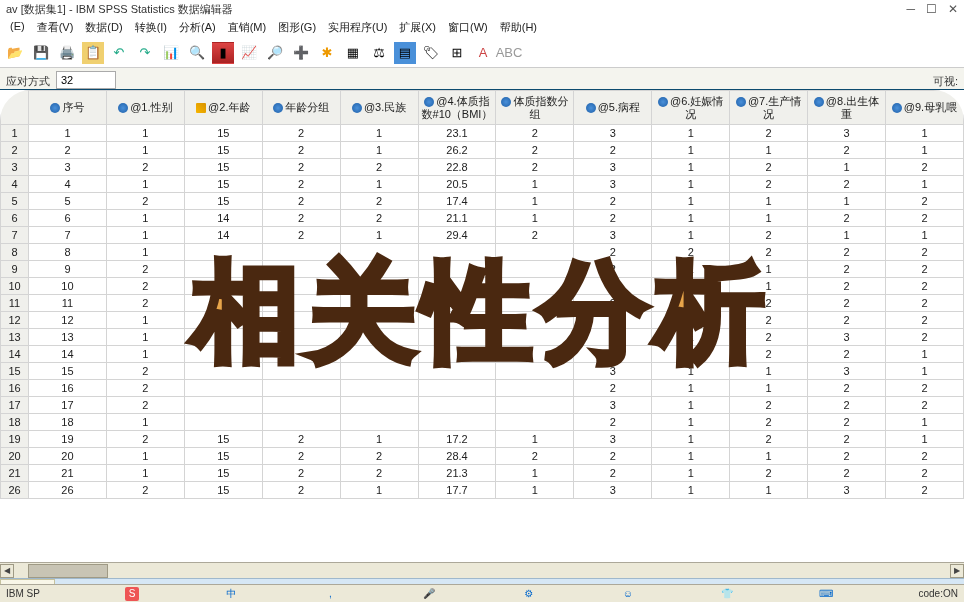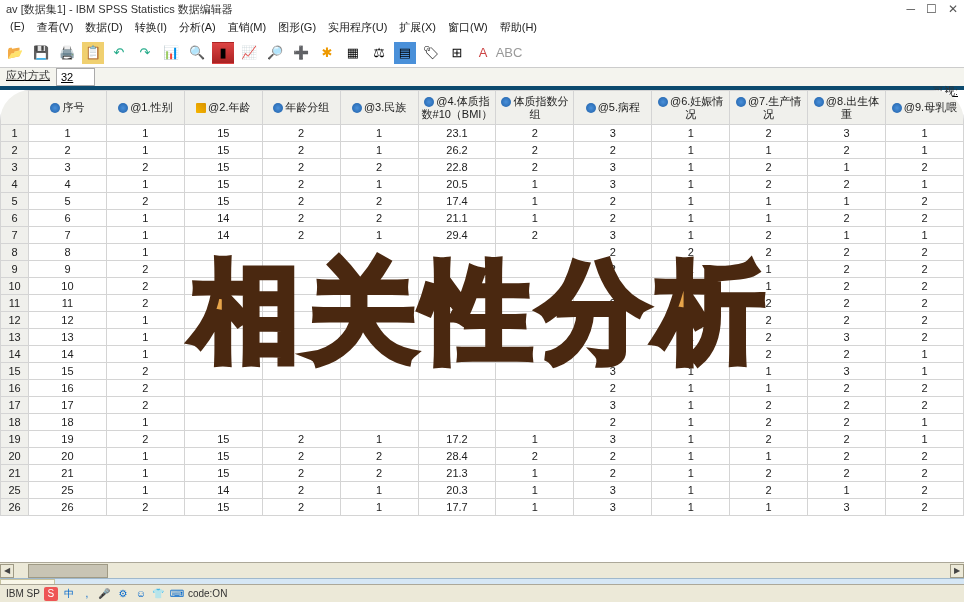--- a/index.html
+++ b/index.html
@@ -3,40 +3,40 @@
 <meta charset="utf-8">
 <style>
 * { margin: 0; padding: 0; box-sizing: border-box; }
 body { font-family: "Microsoft YaHei", SimSun, sans-serif; font-size: 11px; background: #fff; overflow: hidden; width: 964px; height: 602px; position: relative; }
 .title-bar { height: 18px; padding: 2px 6px; font-size: 11px; color: #333; background: #fff; display: flex; justify-content: space-between; align-items: center; }
 .title-bar .controls span { margin-left: 8px; font-size: 12px; color: #555; cursor: pointer; }
 .menu-bar { height: 20px; display: flex; padding: 0 4px; background: #fff; }
 .menu-bar .item { padding: 2px 6px; font-size: 11px; color: #222; cursor: pointer; }
 .toolbar { height: 30px; display: flex; gap: 4px; padding: 2px 4px; align-items: center; background: #fff; border-bottom: 1px solid #ccc; }
 .toolbar .ticon { width: 22px; height: 22px; display: flex; align-items: center; justify-content: center; border: 1px solid transparent; cursor: pointer; font-size: 13px; }
-.cell-ref-bar { height: 22px; display: flex; align-items: flex-start; background: #f4f4ee; border-bottom: 4px solid #0c4a6e; font-size: 11px; text-decoration: underline; }
+.cell-ref-bar { height: 22px; display: flex; align-items: flex-end; background: #f4f4ee; border-bottom: 1px solid #0c4a6e; font-size: 11px; }
 .cell-ref-bar .label { padding: 0 6px; color: #333; }
-.cell-ref-bar .val { border: 1px solid #aaa; background: #fff; height: 18px; line-height: 16px; padding: 0 4px; width: 39px; }
+.cell-ref-bar .val { border: 1px solid #aaa; background: #fff; height: 18px; line-height: 16px; padding: 0 4px; width: 60px; }
 .cell-ref-bar .right { margin-left: auto; padding-right: 6px; color: #333; margin-top: 16px; }
 .grid-wrap { height: 472px; overflow: hidden; position: relative; background: #fff; border-radius: 31px; }
 table { border-collapse: collapse; width: 100%; table-layout: fixed; }
 th, td { border: 1px solid #d4d4d4; font-size: 11px; height: 17px; text-align: center; color: #222; overflow: hidden; white-space: nowrap; }
 th { background: #f0f0ec; font-weight: normal; padding: 2px 2px; }
 th.header-tall { height: 34px; line-height: 13px; white-space: normal; }
 .rownum { background: #f0f0ec; width: 28px; }
 .var-icon { display: inline-block; width: 10px; height: 10px; border-radius: 50%; margin-right: 2px; vertical-align: middle; }
 .var-icon.nom { background: radial-gradient(circle,#4a90d9,#1e5fa8); }
 .var-icon.scale { background: linear-gradient(45deg,#f7b500,#d99300); border-radius: 1px; }
 .scrollbar-h { height: 16px; background: #ece9d8; border-top: 1px solid #aca899; display: flex; align-items: center; position: relative; }
 .scroll-track { flex: 1; height: 14px; background: #ece9d8; position: relative; margin: 0 14px; }
 .scroll-thumb { position: absolute; left: 0; width: 80px; height: 14px; background: #c8c4b4; border: 1px solid #9f9a85; }
 .scroll-btn { width: 14px; height: 14px; background: #ece9d8; border: 1px solid #9f9a85; display:flex; align-items:center; justify-content:center; font-size:8px; color:#444;}
 .tabs { height: 24px; display: flex; background: #d6e7f5; border-top: 1px solid #9fb8cc; }
 .tabs .tab { padding: 3px 10px; font-size: 11px; background: #f8f6e8; border: 1px solid #c6c29e; border-bottom: none; margin-right: 0; cursor: pointer; }
-.status-bar { position: absolute; bottom: 0; left: 0; right: 0; height: 18px; background: #ece9d8; border-top: 1px solid #aca899; display: flex; justify-content: flex-start; align-items: center; padding: 0 6px; font-size: 10px; color: #333; gap: 4px; }
+.status-bar { position: absolute; bottom: 0; left: 0; right: 0; height: 18px; background: #ece9d8; border-top: 1px solid #aca899; display: flex; justify-content: space-between; align-items: center; padding: 0 6px; font-size: 10px; color: #333; gap: 4px; }
 .status-bar .sicon { width: 14px; height: 14px; display:flex; align-items:center; justify-content:center; font-size:10px; }
 .overlay-title { position: absolute; left: 50%; top: 52%; transform: translate(-50%,-50%); font-size: 108px; font-weight: 900; color: #e8a54a; -webkit-text-stroke: 6px #4a2810; letter-spacing: 8px; pointer-events: none; font-family: Liberation Serif, serif; z-index: 100; white-space: nowrap; }
 </style>
 </head>
 <body>
 
 <div class="title-bar">
   <span>av [数据集1] - IBM SPSS Statistics 数据编辑器</span>
   <div class="controls">
     <span>─</span>
@@ -417,35 +417,20 @@
           <td>2</td>
           <td>21.3</td>
           <td>1</td>
           <td>2</td>
           <td>1</td>
           <td>2</td>
           <td>2</td>
           <td>2</td>
         </tr>
         <tr>
-          <td class="rownum">25</td>
-          <td>25</td>
-          <td>1</td>
-          <td>14</td>
-          <td>2</td>
-          <td>1</td>
-          <td>20.3</td>
-          <td>1</td>
-          <td>3</td>
-          <td>1</td>
-          <td>2</td>
-          <td>1</td>
-          <td>2</td>
-        </tr>
-        <tr>
           <td class="rownum">26</td>
           <td>26</td>
           <td>2</td>
           <td>15</td>
           <td>2</td>
           <td>1</td>
           <td>17.7</td>
           <td>1</td>
           <td>3</td>
           <td>1</td>

